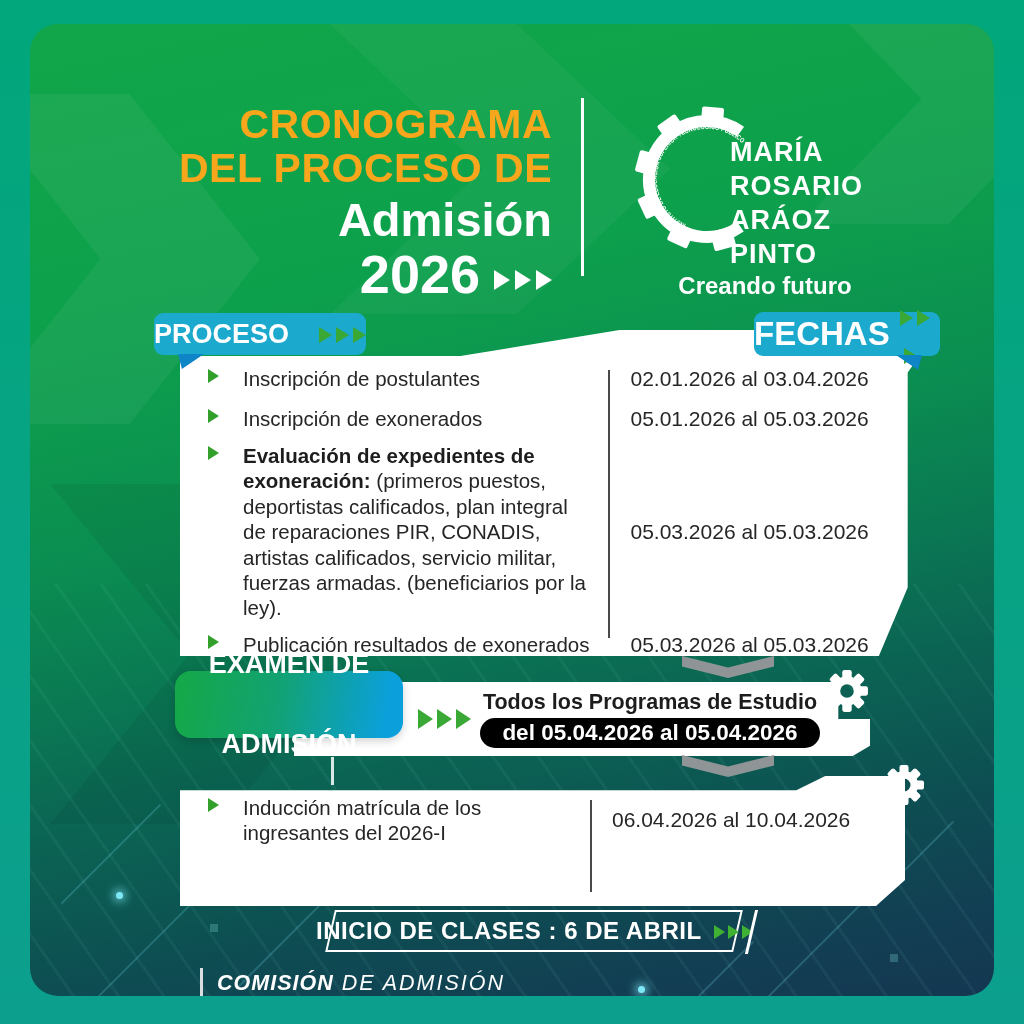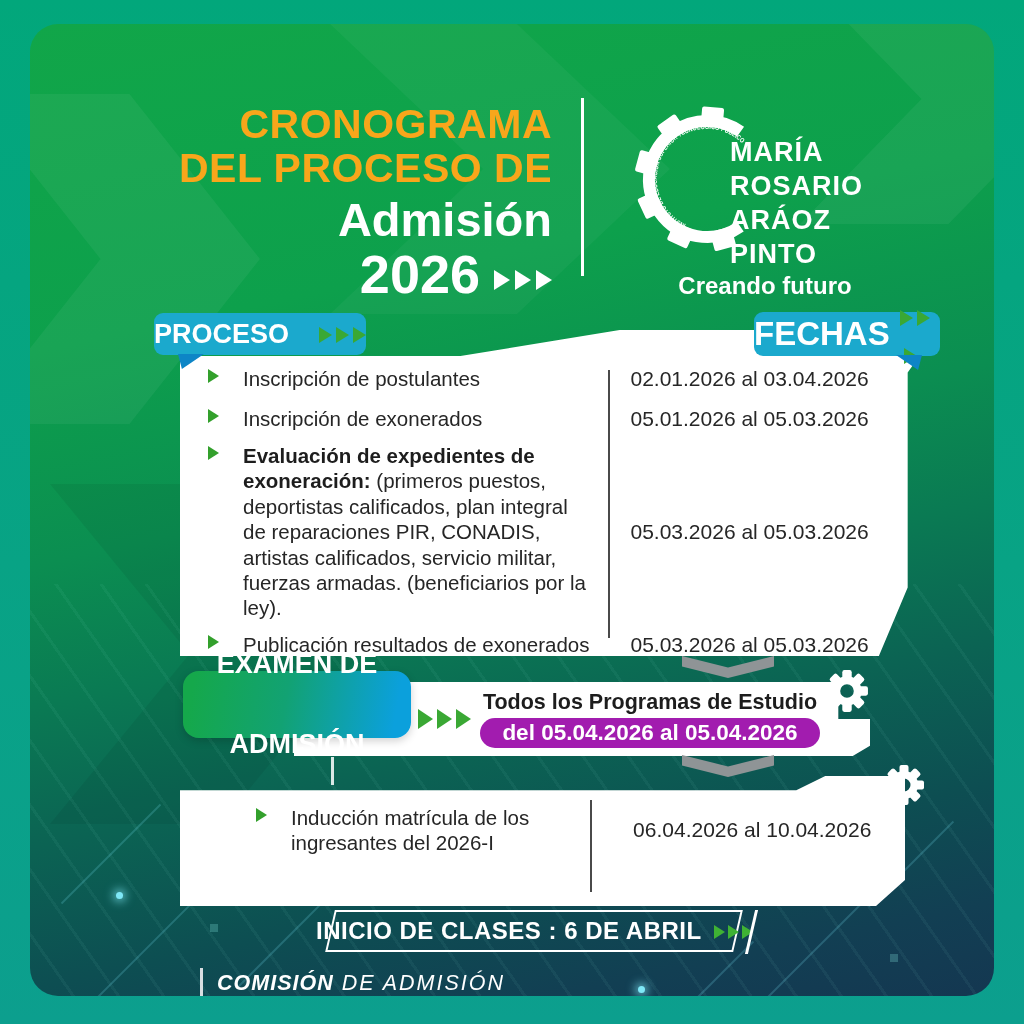--- a/index.html
+++ b/index.html
@@ -60,23 +60,23 @@
   .div3{left:56.5%;top:24px;bottom:14px;}
   .minrow{min-height:38px;align-items:center;}
   
   .chevdn{position:absolute;width:92px;height:22px;background:#8f9496;z-index:1;
     clip-path:polygon(0 0,50% 52%,100% 0,100% 48%,50% 100%,0 48%);}
   
   .exam-bar{position:absolute;left:264px;top:658px;width:576px;height:74px;background:#fff;z-index:1;
     clip-path:polygon(0 0,94.5% 0,94.5% 50%,100% 50%,100% 86%,97% 100%,0 100%);
     display:flex;flex-direction:column;align-items:center;justify-content:center;padding-left:170px;padding-right:34px;}
   .exam-programs{font-size:21.5px;font-weight:bold;color:#1d1d1d;}
-  .exam-pill{margin-top:3px;background:#a21caf;color:#fff;font-size:22.5px;font-weight:bold;padding:2px 22px;border-radius:18px;}
+  .exam-pill{margin-top:3px;background:#000000;color:#fff;font-size:22.5px;font-weight:bold;padding:2px 22px;border-radius:18px;}
   .exam-arrows{position:absolute;left:124px;top:27px;display:flex;}
-  .exam-box{position:absolute;left:153px;top:647px;width:228px;height:67px;border-radius:16px;z-index:2;
+  .exam-box{position:absolute;left:145px;top:647px;width:228px;height:67px;border-radius:16px;z-index:2;
     background:linear-gradient(100deg,#15a84b 5%,#12a273 45%,#0ba0dc 92%);
     display:flex;flex-direction:column;align-items:center;justify-content:center;
     color:#fff;font-size:27px;font-weight:bold;line-height:1.15;box-shadow:0 3px 8px rgba(0,0,0,.18);gap:48px;}
   .gear{position:absolute;z-index:3;}
   .wline{position:absolute;left:301px;top:733px;width:3px;height:28px;background:rgba(255,255,255,.85);z-index:1;}
   
   .inicio{position:absolute;left:300px;top:886px;width:408px;height:42px;border:2.5px solid #fff;
     transform:skewX(-13deg);display:flex;align-items:center;justify-content:center;z-index:2;}
   .inicio-in{transform:skewX(13deg);display:flex;align-items:center;gap:12px;color:#fff;font-size:24px;font-weight:bold;letter-spacing:.5px;white-space:nowrap;}
   .tri-g2{border-left:11px solid #3fb234;border-top:7px solid transparent;border-bottom:7px solid transparent;}
@@ -229,21 +229,21 @@
         <rect x="-4.5" y="-20" width="9" height="9" rx="2" transform="rotate(225)"></rect>
         <rect x="-4.5" y="-20" width="9" height="9" rx="2" transform="rotate(270)"></rect>
         <rect x="-4.5" y="-20" width="9" height="9" rx="2" transform="rotate(315)"></rect>
       </g>
     </svg>
     <div class="wline"></div>
     <div class="chevdn" style="left:652px;top:731px;"></div>
 
     <div class="card card3">
       <div class="divider div3"></div>
-      <div class="row" style="margin-top:12px;padding-left:48px;">
+      <div class="row" style="margin-top:2px;">
         <div class="row-l">
             <span class="bullet"></span>
           <span class="lbl">Inducción matrícula de los ingresantes del 2026-I</span>
           </div>
         <div class="row-r">06.04.2026 al 10.04.2026</div>
       </div>
     </div>
     <svg class="gear" style="left:853px;top:740px;width:42px;height:42px;" viewBox="-21 -21 42 42">
       <g fill="#fff">
         <path fill-rule="evenodd" d="M0 -14 A14 14 0 1 0 0 14 A14 14 0 1 0 0 -14 Z M0 -6.5 A6.5 6.5 0 1 1 0 6.5 A6.5 6.5 0 1 1 0 -6.5 Z"></path>

